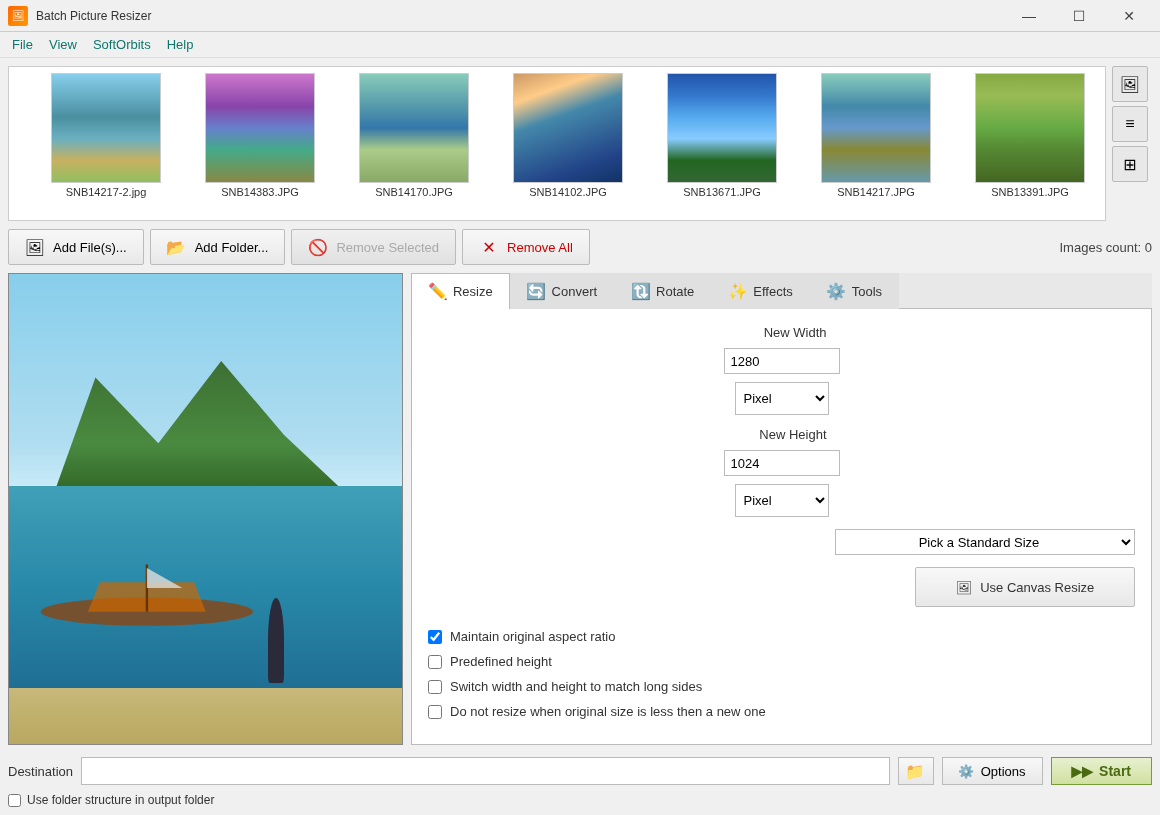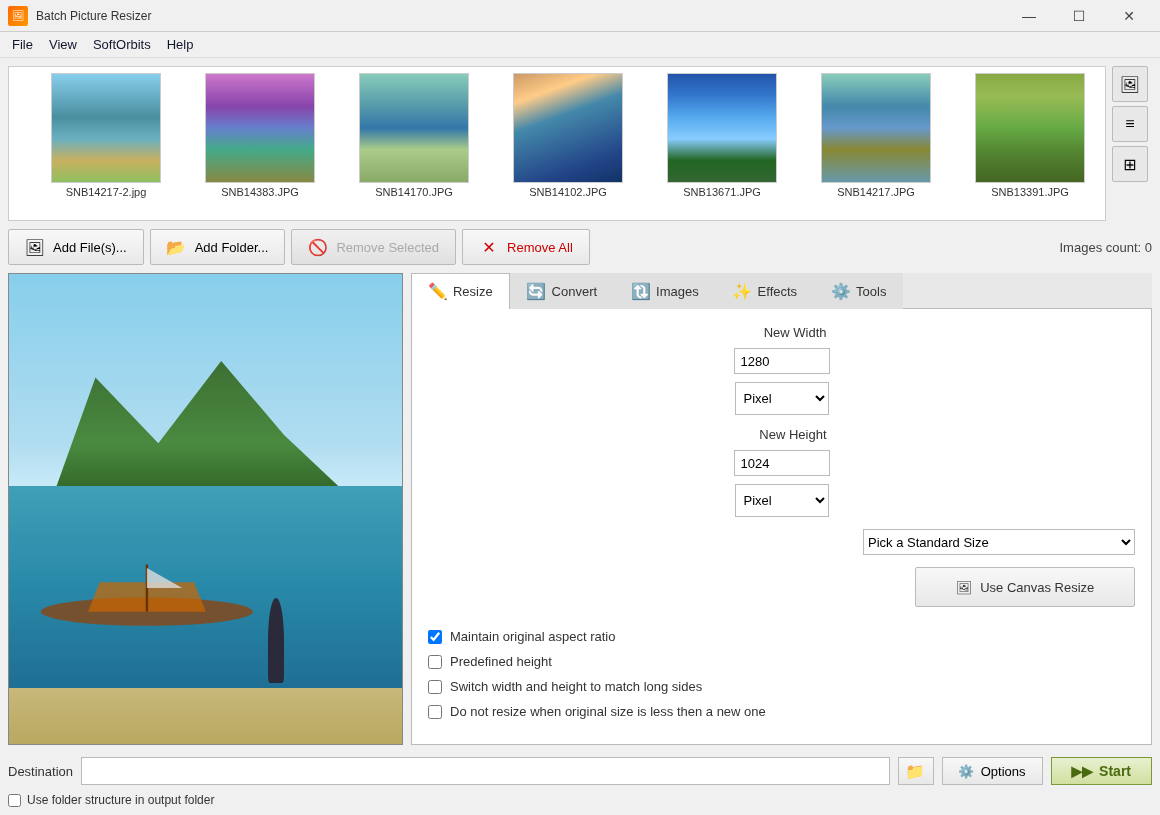--- a/index.html
+++ b/index.html
@@ -65,21 +65,21 @@
       align-items: center;
       height: 26px;
       padding: 0 4px;
       border-bottom: 1px solid #ddd;
       flex-shrink: 0;
     }
     .menubar-item {
       padding: 3px 8px;
       cursor: pointer;
       font-size: 13px;
-      color: #0f172a;
+      color: #0f766e;
     }
 
     
     .main {
       flex: 1;
       display: flex;
       flex-direction: column;
       overflow: hidden;
       background: #f0f0f0;
       padding: 8px;
@@ -276,21 +276,21 @@
 
     .form-label {
       width: 90px;
       text-align: right;
       font-size: 13px;
       color: #333;
       flex-shrink: 0;
     }
 
     .form-input {
-      width: 96px;
+      width: 116px;
       height: 26px;
       border: 1px solid #bbb;
       padding: 0 6px;
       font-size: 13px;
       background: white;
     }
 
     .form-select {
       height: 33px;
       border: 1px solid #bbb;
@@ -301,27 +301,28 @@
       min-width: 90px;
     }
 
     .standard-size-row {
       display: flex;
       justify-content: flex-end;
       margin-bottom: 12px;
     }
 
     .standard-size-select {
-      width: 272px;
+      width: 300px;
       height: 26px;
       border: 1px solid #bbb;
       padding: 0 0;
       font-size: 13px;
       background: white;
       cursor: pointer;
+      text-align: center;
     }
 
     .checkbox-row {
       display: flex;
       align-items: center;
       gap: 8px;
       margin-bottom: 10px;
       font-size: 13px;
       color: #333;
     }
@@ -603,21 +604,21 @@
         <div class="tab active">
           <span class="tab-icon">✏️</span>
           <span>Resize</span>
         </div>
         <div class="tab">
           <span class="tab-icon">🔄</span>
           <span>Convert</span>
         </div>
         <div class="tab">
           <span class="tab-icon">🔃</span>
-          <span>Images</span>
+          <span>Rotate</span>
         </div>
         <div class="tab">
           <span class="tab-icon">✨</span>
           <span>Effects</span>
         </div>
         <div class="tab">
           <span class="tab-icon">⚙️</span>
           <span>Tools</span>
         </div>
       </div>

